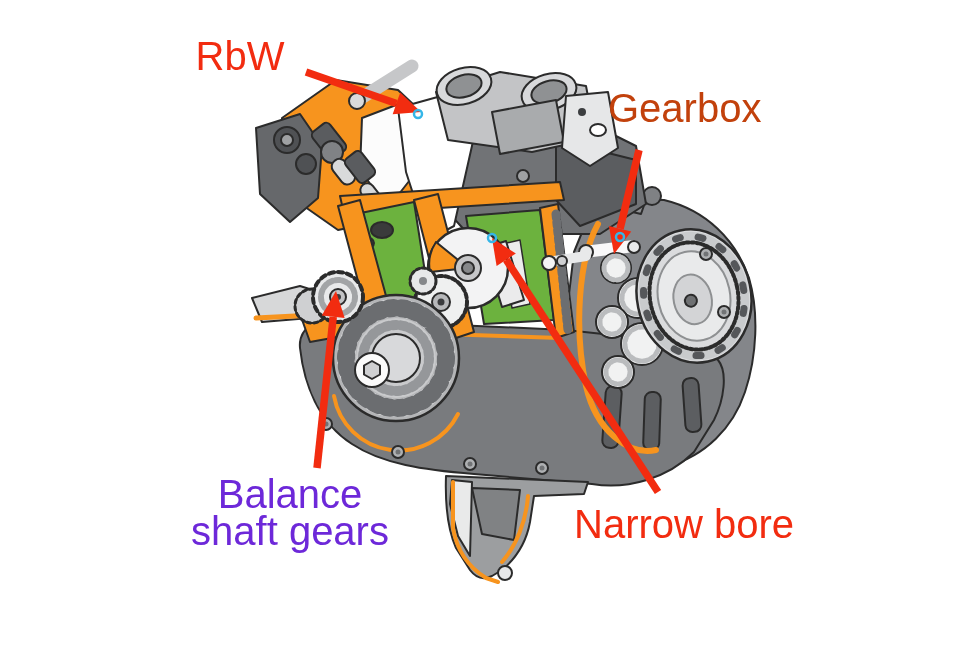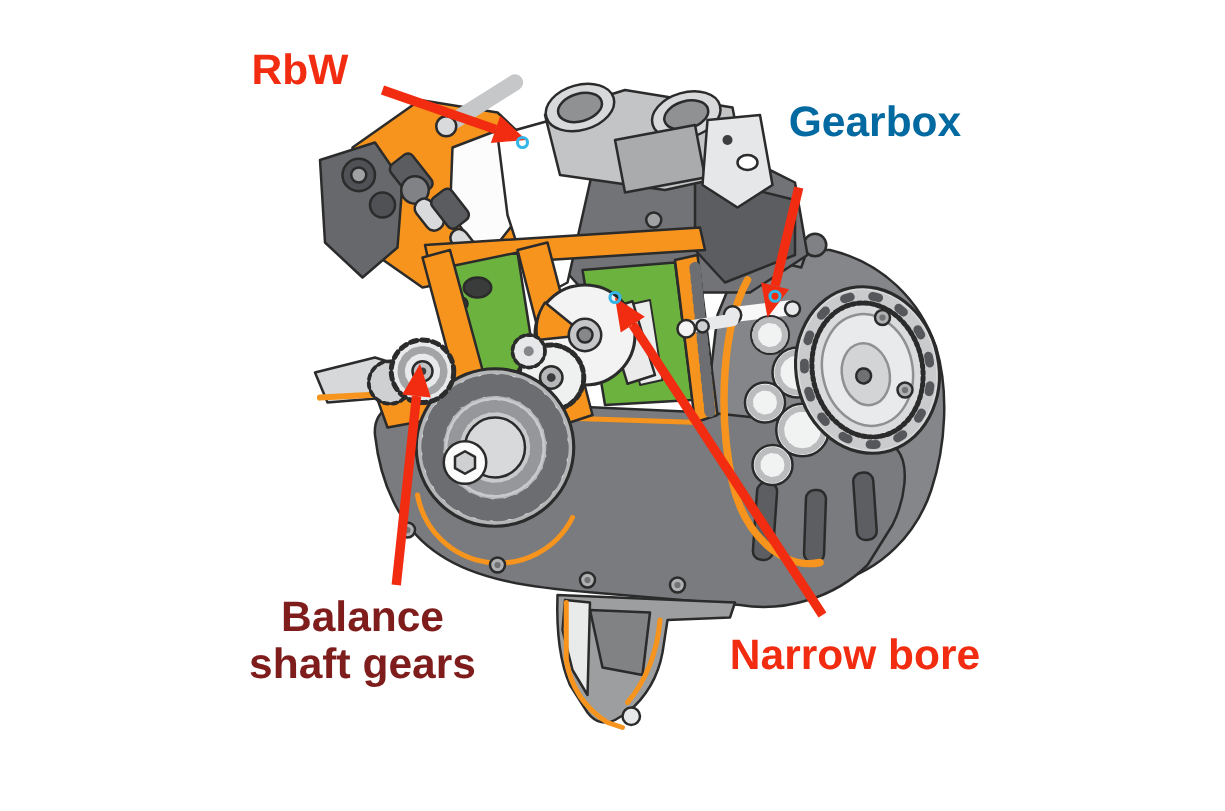--- a/index.html
+++ b/index.html
@@ -8,26 +8,25 @@
     width:980px;height:649px;
     background:#ffffff;
     overflow:hidden;
     font-family:"Liberation Sans", sans-serif;
   }
   #engine-svg{position:absolute;left:0;top:0;}
   #overlay-svg{position:absolute;left:0;top:0;z-index:3;pointer-events:none;}
   .label{
     position:absolute;
     z-index:4;
-    font-size:34px;
+    font-size:40px;
     line-height:37px;
     text-align:center;
     letter-spacing:0px;
     white-space:nowrap;
-    font-weight:bold;
   }
   .label div{white-space:nowrap;}
 </style>
 </head>
 <body>
 
 <div id="stage">
 
   <svg id="engine-svg" width="980" height="649" viewBox="0 0 980 649">
     <g stroke="#2b2b2b" stroke-width="2" stroke-linejoin="round" stroke-linecap="round">
@@ -237,25 +236,25 @@
       </g>
       <circle cx="418" cy="114" r="4" fill="none" stroke="#35b6e8" stroke-width="2.5"></circle>
       <circle cx="492" cy="238" r="4" fill="none" stroke="#35b6e8" stroke-width="2.5"></circle>
       <circle cx="620" cy="237" r="4" fill="none" stroke="#35b6e8" stroke-width="2.5"></circle>
     </svg>
 
   <div class="label" style="left: 150px; top: 38px; width: 180px; color: rgb(242, 44, 16);">
     <div>RbW</div>
   </div>
 
-  <div class="label" style="left: 608px; top: 80px; width: 140px; color: #0369a1; margin-left: 22px;">
+  <div class="label" style="left: 608px; top: 90px; width: 140px; color: #c2410c;">
     <div>Gearbox</div>
   </div>
 
-  <div class="label" style="left: 190px; top: 476px; width: 200px; color: #7f1d1d;">
+  <div class="label" style="left: 190px; top: 476px; width: 200px; color: #6d28d9;">
     <div>Balance</div>
     <div>shaft gears</div>
   </div>
 
   <div class="label" style="left: 574px; top: 506px; width: 220px; color: rgb(242, 44, 16);">
     <div>Narrow bore</div>
   </div>
 
 </div>
 

